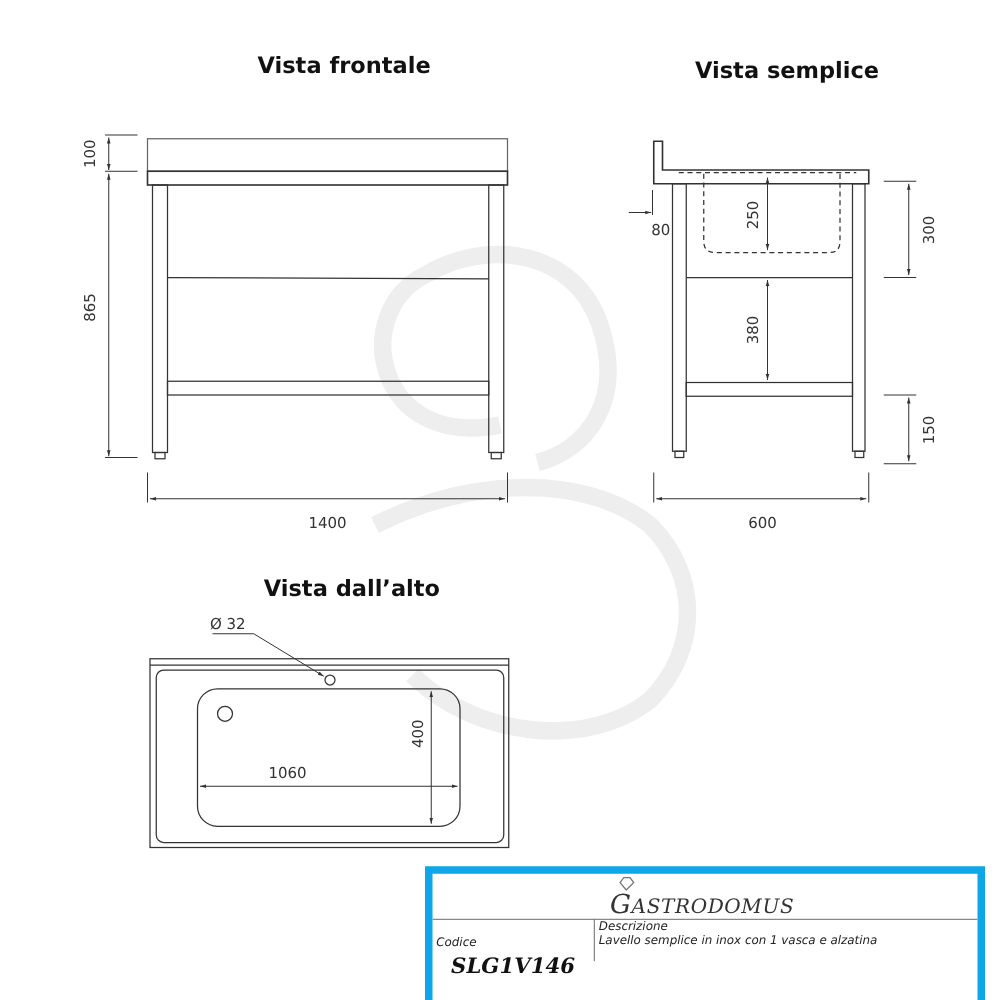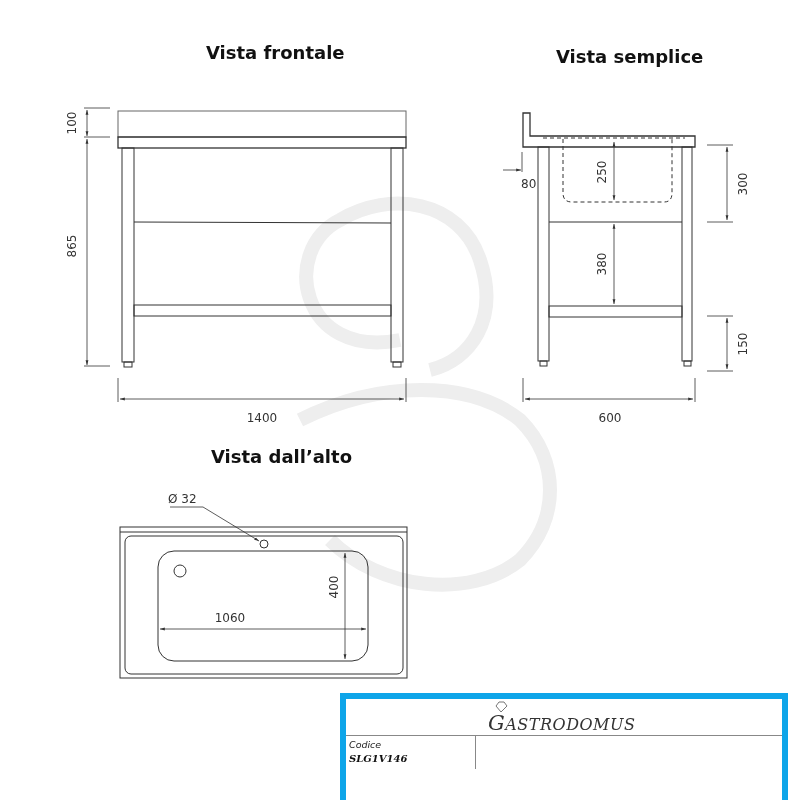--- a/index.html
+++ b/index.html
@@ -5,33 +5,33 @@
   html,body{margin:0;padding:0;background:#fff;}
   body{width:800px;height:800px;position:relative;overflow:hidden;font-family:"DejaVu Sans",sans-serif;color:#222;}
   .title{position:absolute;font-weight:bold;font-size:18px;color:#111;white-space:nowrap;}
   svg.drawing{position:absolute;left:0;top:0;}
   .dim{font-family:"DejaVu Sans",sans-serif;font-size:12px;fill:#333;}
   .tb{position:absolute;left:340px;top:693px;width:448px;height:120px;border:6px solid #0ea5e9;box-sizing:border-box;background:#fff;font-style:italic;}
   .tb .logo-row{position:absolute;left:0;top:0;width:100%;height:36px;border-bottom:1px solid #888;text-align:center;}
   .tb .logo{font-family:"DejaVu Serif",serif;font-size:16px;color:#333;letter-spacing:0.5px;position:absolute;left:142px;top:12px;}
   .tb .logo .big{font-size:21px;}
   .tb .gem{position:absolute;left:148px;top:2px;}
-  .tb .code-cell{position:absolute;left:0;top:36px;width:130px;height:34px;border-right:1px solid #888;box-sizing:border-box;padding:4px 3px;}
+  .tb .code-cell{position:absolute;left:0;top:36px;width:130px;height:34px;border-right:1px solid #888;box-sizing:border-box;padding:14px 3px;}
   .tb .desc-cell{position:absolute;left:130px;top:36px;width:318px;height:34px;box-sizing:border-box;padding:1px 3px;}
   .tb .lbl{font-size:9.5px;color:#222;display:block;}
-  .tb .code{font-family:"DejaVu Serif",serif;font-weight:bold;font-size:10px;display:block;margin-top:3px;color:#111;}
+  .tb .code{font-family:"DejaVu Serif",serif;font-weight:bold;font-size:17px;display:block;margin-top:3px;color:#111;text-align:center;}
   .tb .desc{font-size:9.5px;display:block;color:#222;}
   .tb .foot{position:absolute;left:0;top:71px;width:100%;height:22px;border-top:1px solid #888;box-sizing:border-box;padding:3px 3px;font-size:9.5px;}
 </style>
 </head>
 <body>
 
 <div class="title" style="left:206px;top:42px;">Vista frontale</div>
 <div class="title" style="left:556px;top:46px;">Vista semplice</div>
-<div class="title" style="left:211px;top:446px;">Vista dall’alto</div>
+<div class="title" style="left:211px;top:461px;">Vista dall’alto</div>
 
 <svg class="drawing" width="800" height="800" viewBox="0 0 800 800">
   <defs>
     <marker id="arr" viewBox="0 0 10 10" refX="10" refY="5" markerWidth="6" markerHeight="6" orient="auto-start-reverse">
       <path d="M0,2 L10,5 L0,8 z" fill="#333"></path>
     </marker>
   </defs>
 
   <g fill="none" stroke="#eeeeee" stroke-width="14">
     <path d="M400,340 C300,360 280,250 340,220 C390,190 460,200 480,260 C500,320 470,360 430,370"></path>
@@ -118,13 +118,17 @@
   <div class="logo-row">
     <svg class="gem" width="14" height="12">
       <path d="M2,5 L5,1 L10,1 L13,5 L7,11 Z" fill="none" stroke="#777" stroke-width="1"></path>
     </svg>
     <span class="logo"><span class="big">G</span><span>ASTRODOMUS</span></span>
   </div>
   <div class="code-cell">
     <span class="lbl">Codice</span>
     <span class="code">SLG1V146</span>
   </div>
+  <div class="desc-cell">
+    <span class="lbl">Descrizione</span>
+    <span class="desc">Lavello semplice in inox con 1 vasca e alzatina</span>
+  </div>
 </div>
 
 </body></html>

